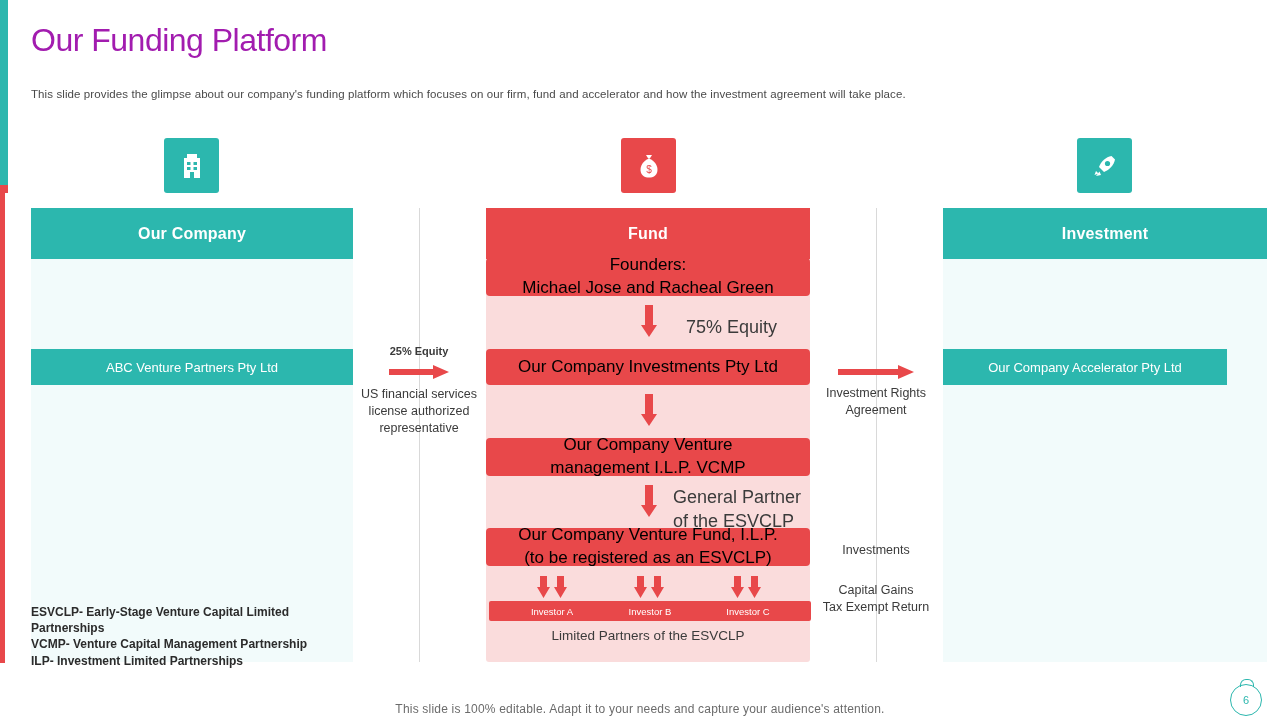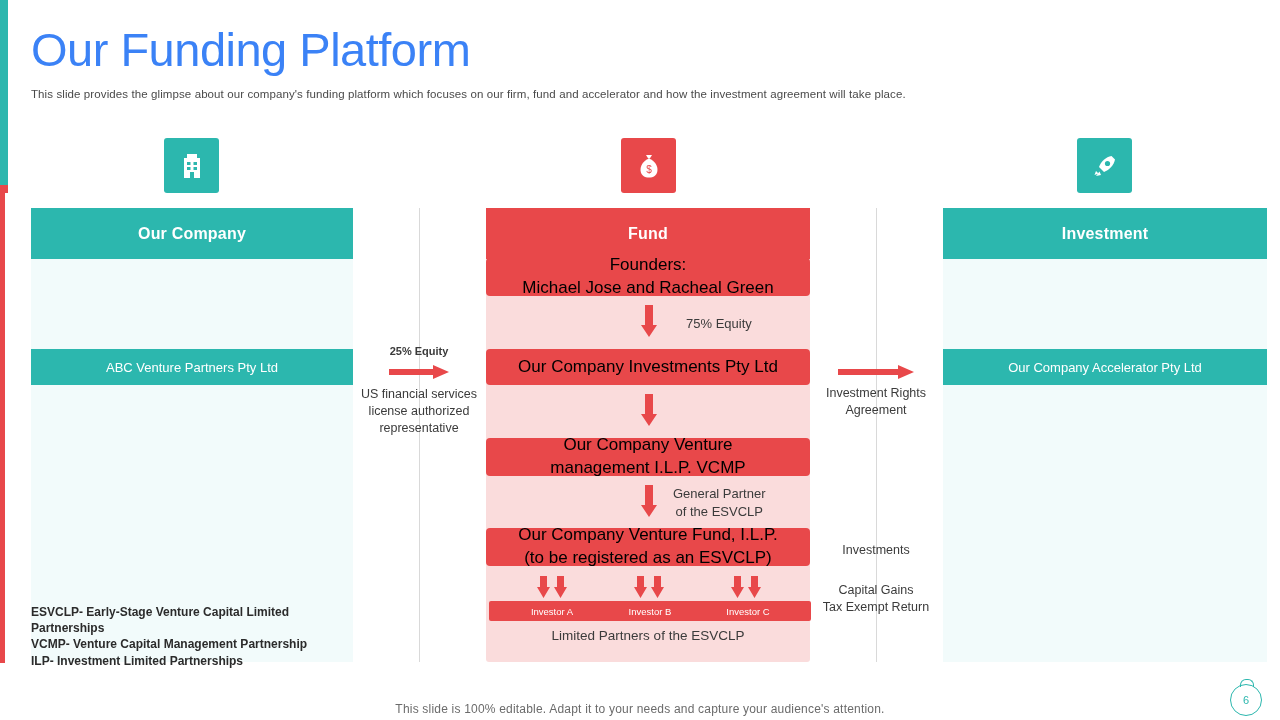--- a/index.html
+++ b/index.html
@@ -6,21 +6,21 @@
   body{
     width:1280px;height:720px;overflow:hidden;background:#ffffff;
     font-family:"Liberation Sans", sans-serif;color:#3b3b3b;position:relative;
   }
   
   .accent-teal{position:absolute;left:0;top:0;width:8px;height:185px;background:#2cb7ae;}
   .accent-red{position:absolute;left:0;top:185px;width:8px;height:8px;background:#e8484a;}
   .accent-red2{position:absolute;left:0;top:193px;width:5px;height:470px;background:#e8484a;}
 
   .page-title{
-    position:absolute;left:31px;top:22px;font-size:47px;font-weight:400;color:#3b82f6;
+    position:absolute;left:31px;top:22px;font-size:32px;font-weight:400;color:#a21caf;
     letter-spacing:-0.5px;
   }
   .subtitle{
     position:absolute;left:31px;top:88px;width:1000px;font-size:11.5px;color:#4a4a4a;
     letter-spacing:0.1px;
   }
 
   
   .col{position:absolute;top:208px;}
   .col-body{position:absolute;top:208px;background:#f2fbfb;}
@@ -44,21 +44,21 @@
   .fund-bg{position:absolute;left:486px;top:250px;width:324px;height:412px;background:#fadcdc;border-radius:3px;}
 
   .fbar{
     position:absolute;left:486px;width:324px;border-radius:4px;background:#e8484a;color:#000000;
     display:flex;align-items:center;justify-content:center;text-align:center;font-size:17px;
     line-height:1.35;
   }
 
   .arrow-down{position:absolute;width:14px;}
   .note{position:absolute;font-size:12.5px;color:#3b3b3b;line-height:1.35;text-align:center;}
-  .note-l{position:absolute;font-size:13px;color:#3b3b3b;line-height:1.35;text-align:center;}
+  .note-l{position:absolute;font-size:18px;color:#3b3b3b;line-height:1.35;}
 
   .vdiv{position:absolute;width:1px;background:#d9d9d9;}
 
   .investor{
     position:absolute;height:20px;background:#e8484a;color:#fff;font-size:9.5px;
     display:flex;align-items:center;justify-content:center;border-radius:2px;
   }
 
   .legend{position:absolute;left:31px;top:604px;font-size:12px;font-weight:bold;color:#2b2b2b;line-height:1.35;width:330px;}
 
@@ -207,16 +207,16 @@
   <svg width="28" height="28" viewBox="0 0 28 28" aria-hidden="true">
     <path d="M20.5 4 C15 5 10 9.5 8 15 l5 5 c5.5-2 10-7 11-12.5 z" fill="#ffffff"></path>
     <circle cx="16.5" cy="11.5" r="2.6" fill="#2cb7ae"></circle>
     <path d="M8.5 19.5 L5 24 l5-1 z" fill="#ffffff"></path>
     <path d="M5 19 l-1.5 4 4-1.5 z" fill="#ffffff"></path>
   </svg>
 </div>
 <div class="col" style="left:943px;width:324px;">
   <div class="col-head teal">Investment</div>
 </div>
-<div class="pill" style="left:943px;top:349px;width:324px;">Our Company Accelerator Pty Ltd</div>
+<div class="pill" style="left:943px;top:349px;width:284px;">Our Company Accelerator Pty Ltd</div>
 
 <div class="footer">This slide is 100% editable. Adapt it to your needs and capture your audience's attention.</div>
 <div class="pagebadge">6</div>
 
 </body></html>

